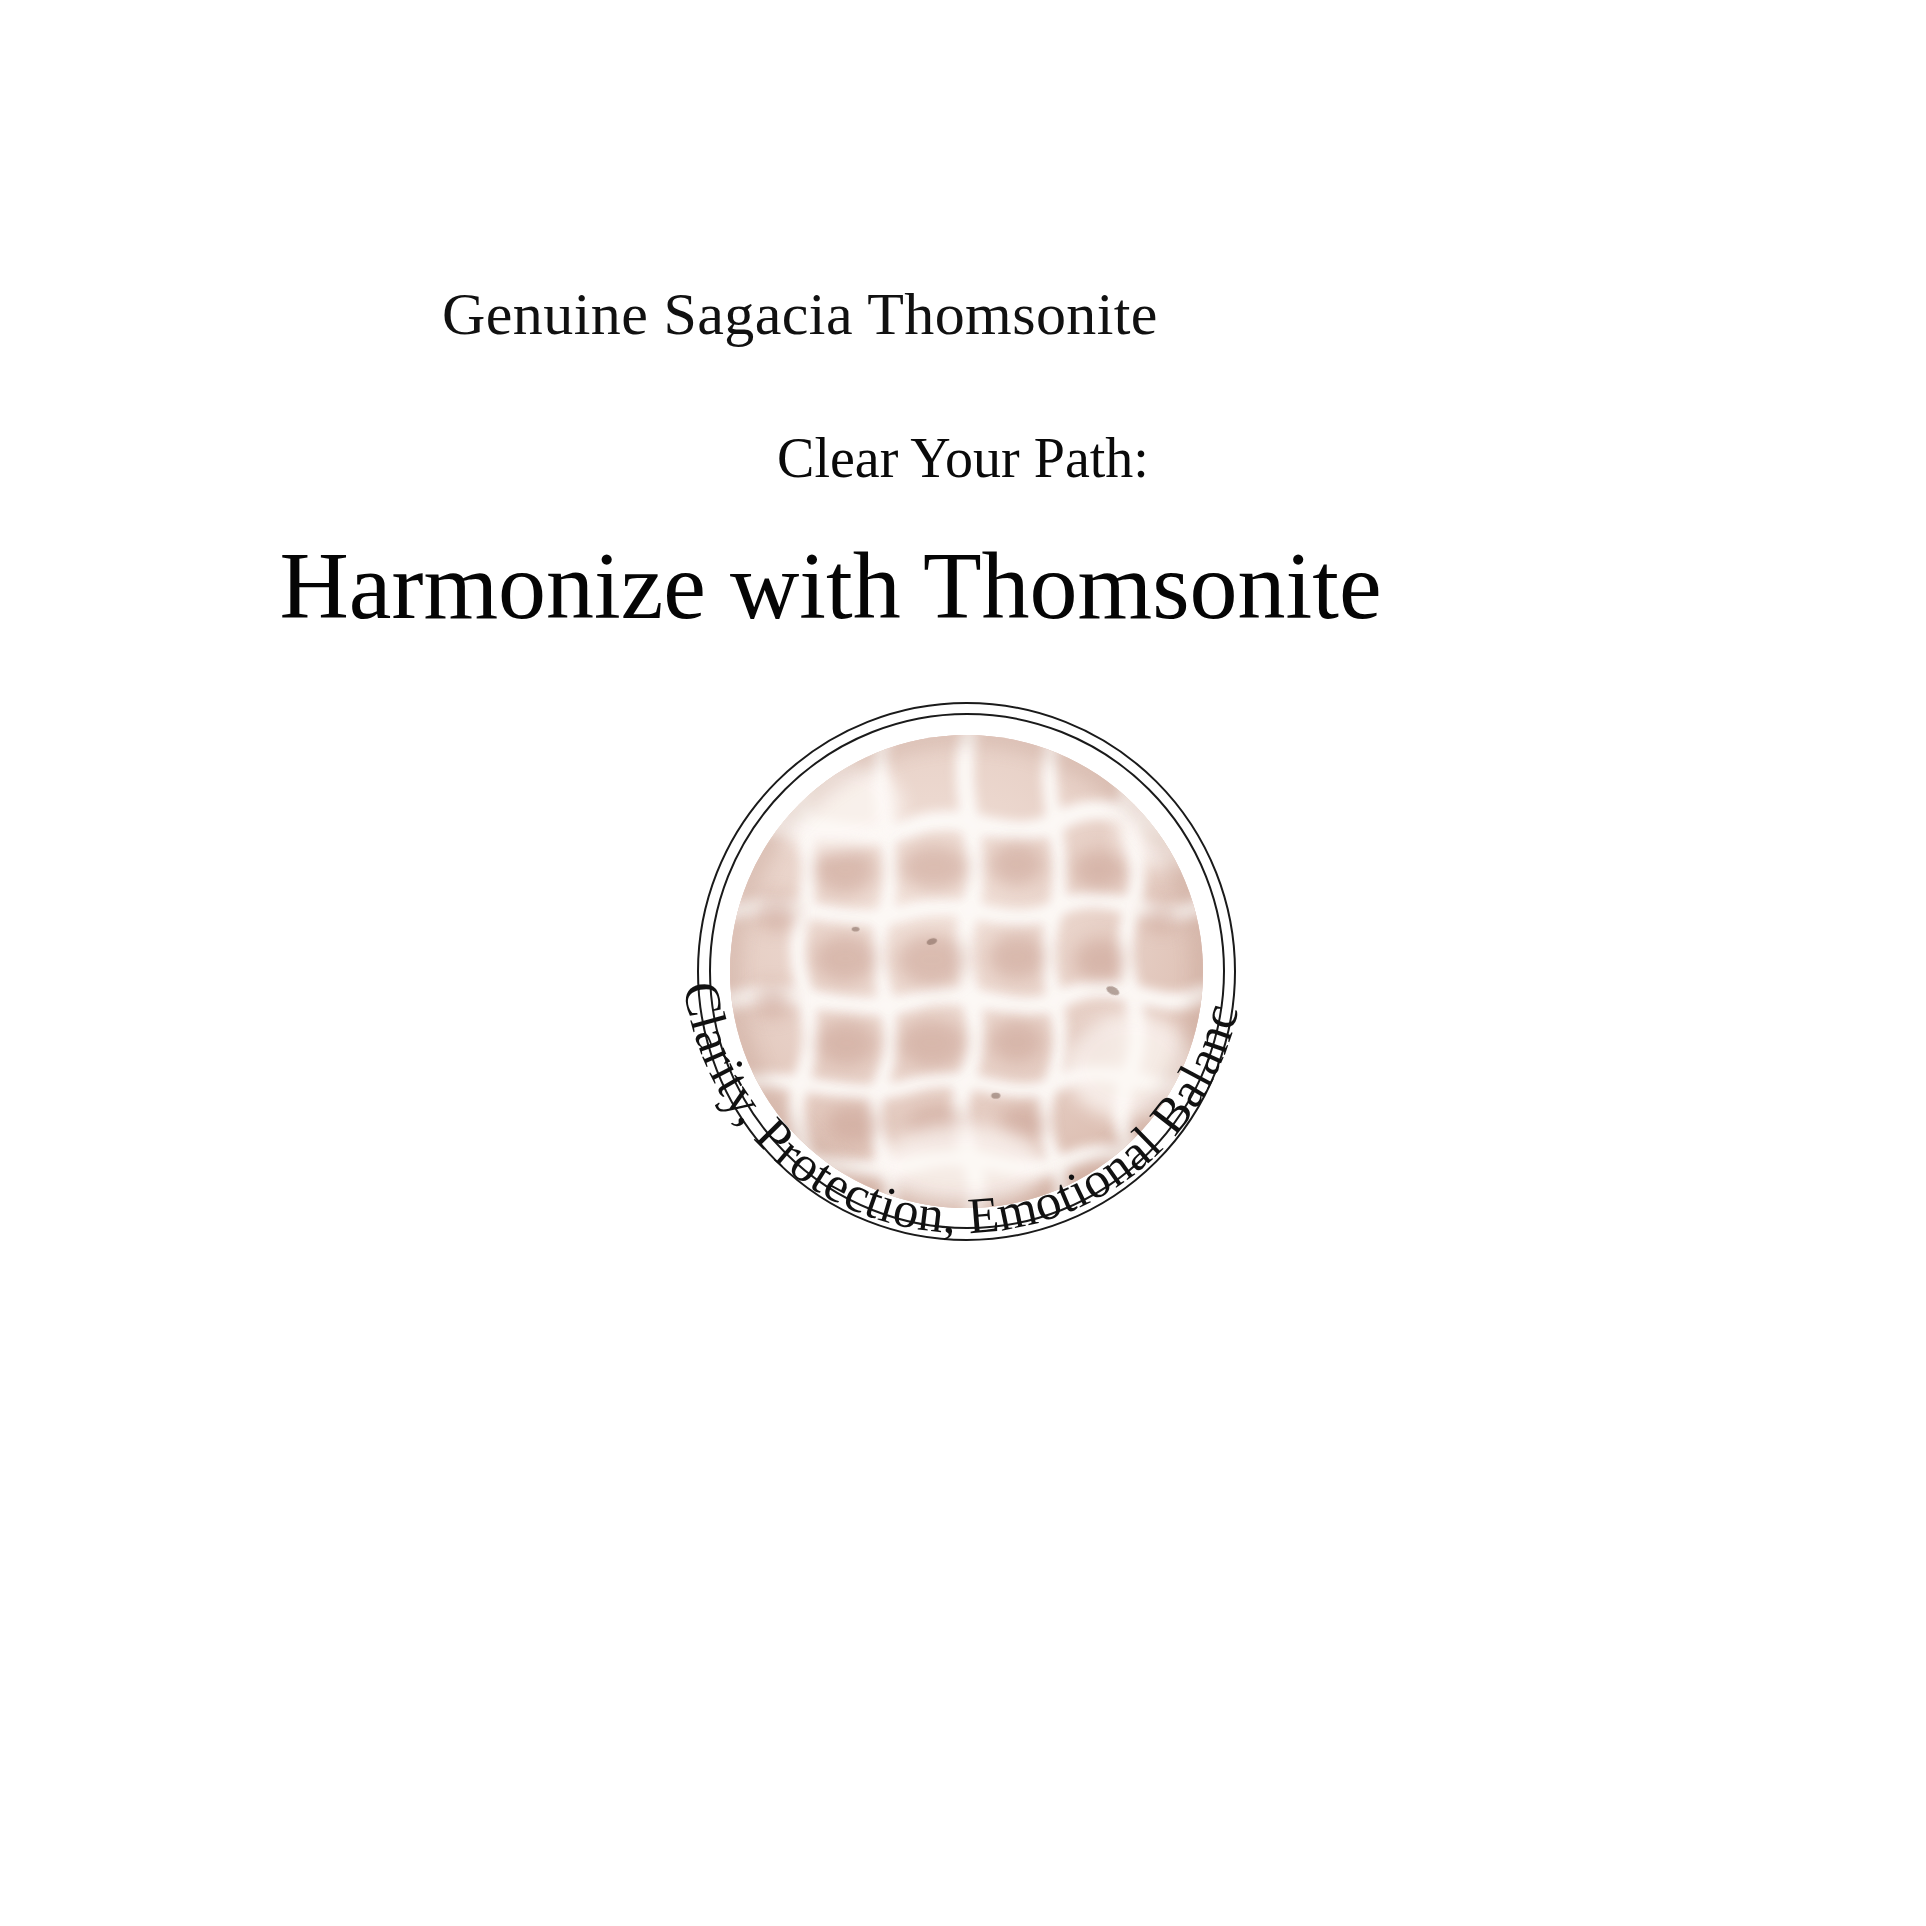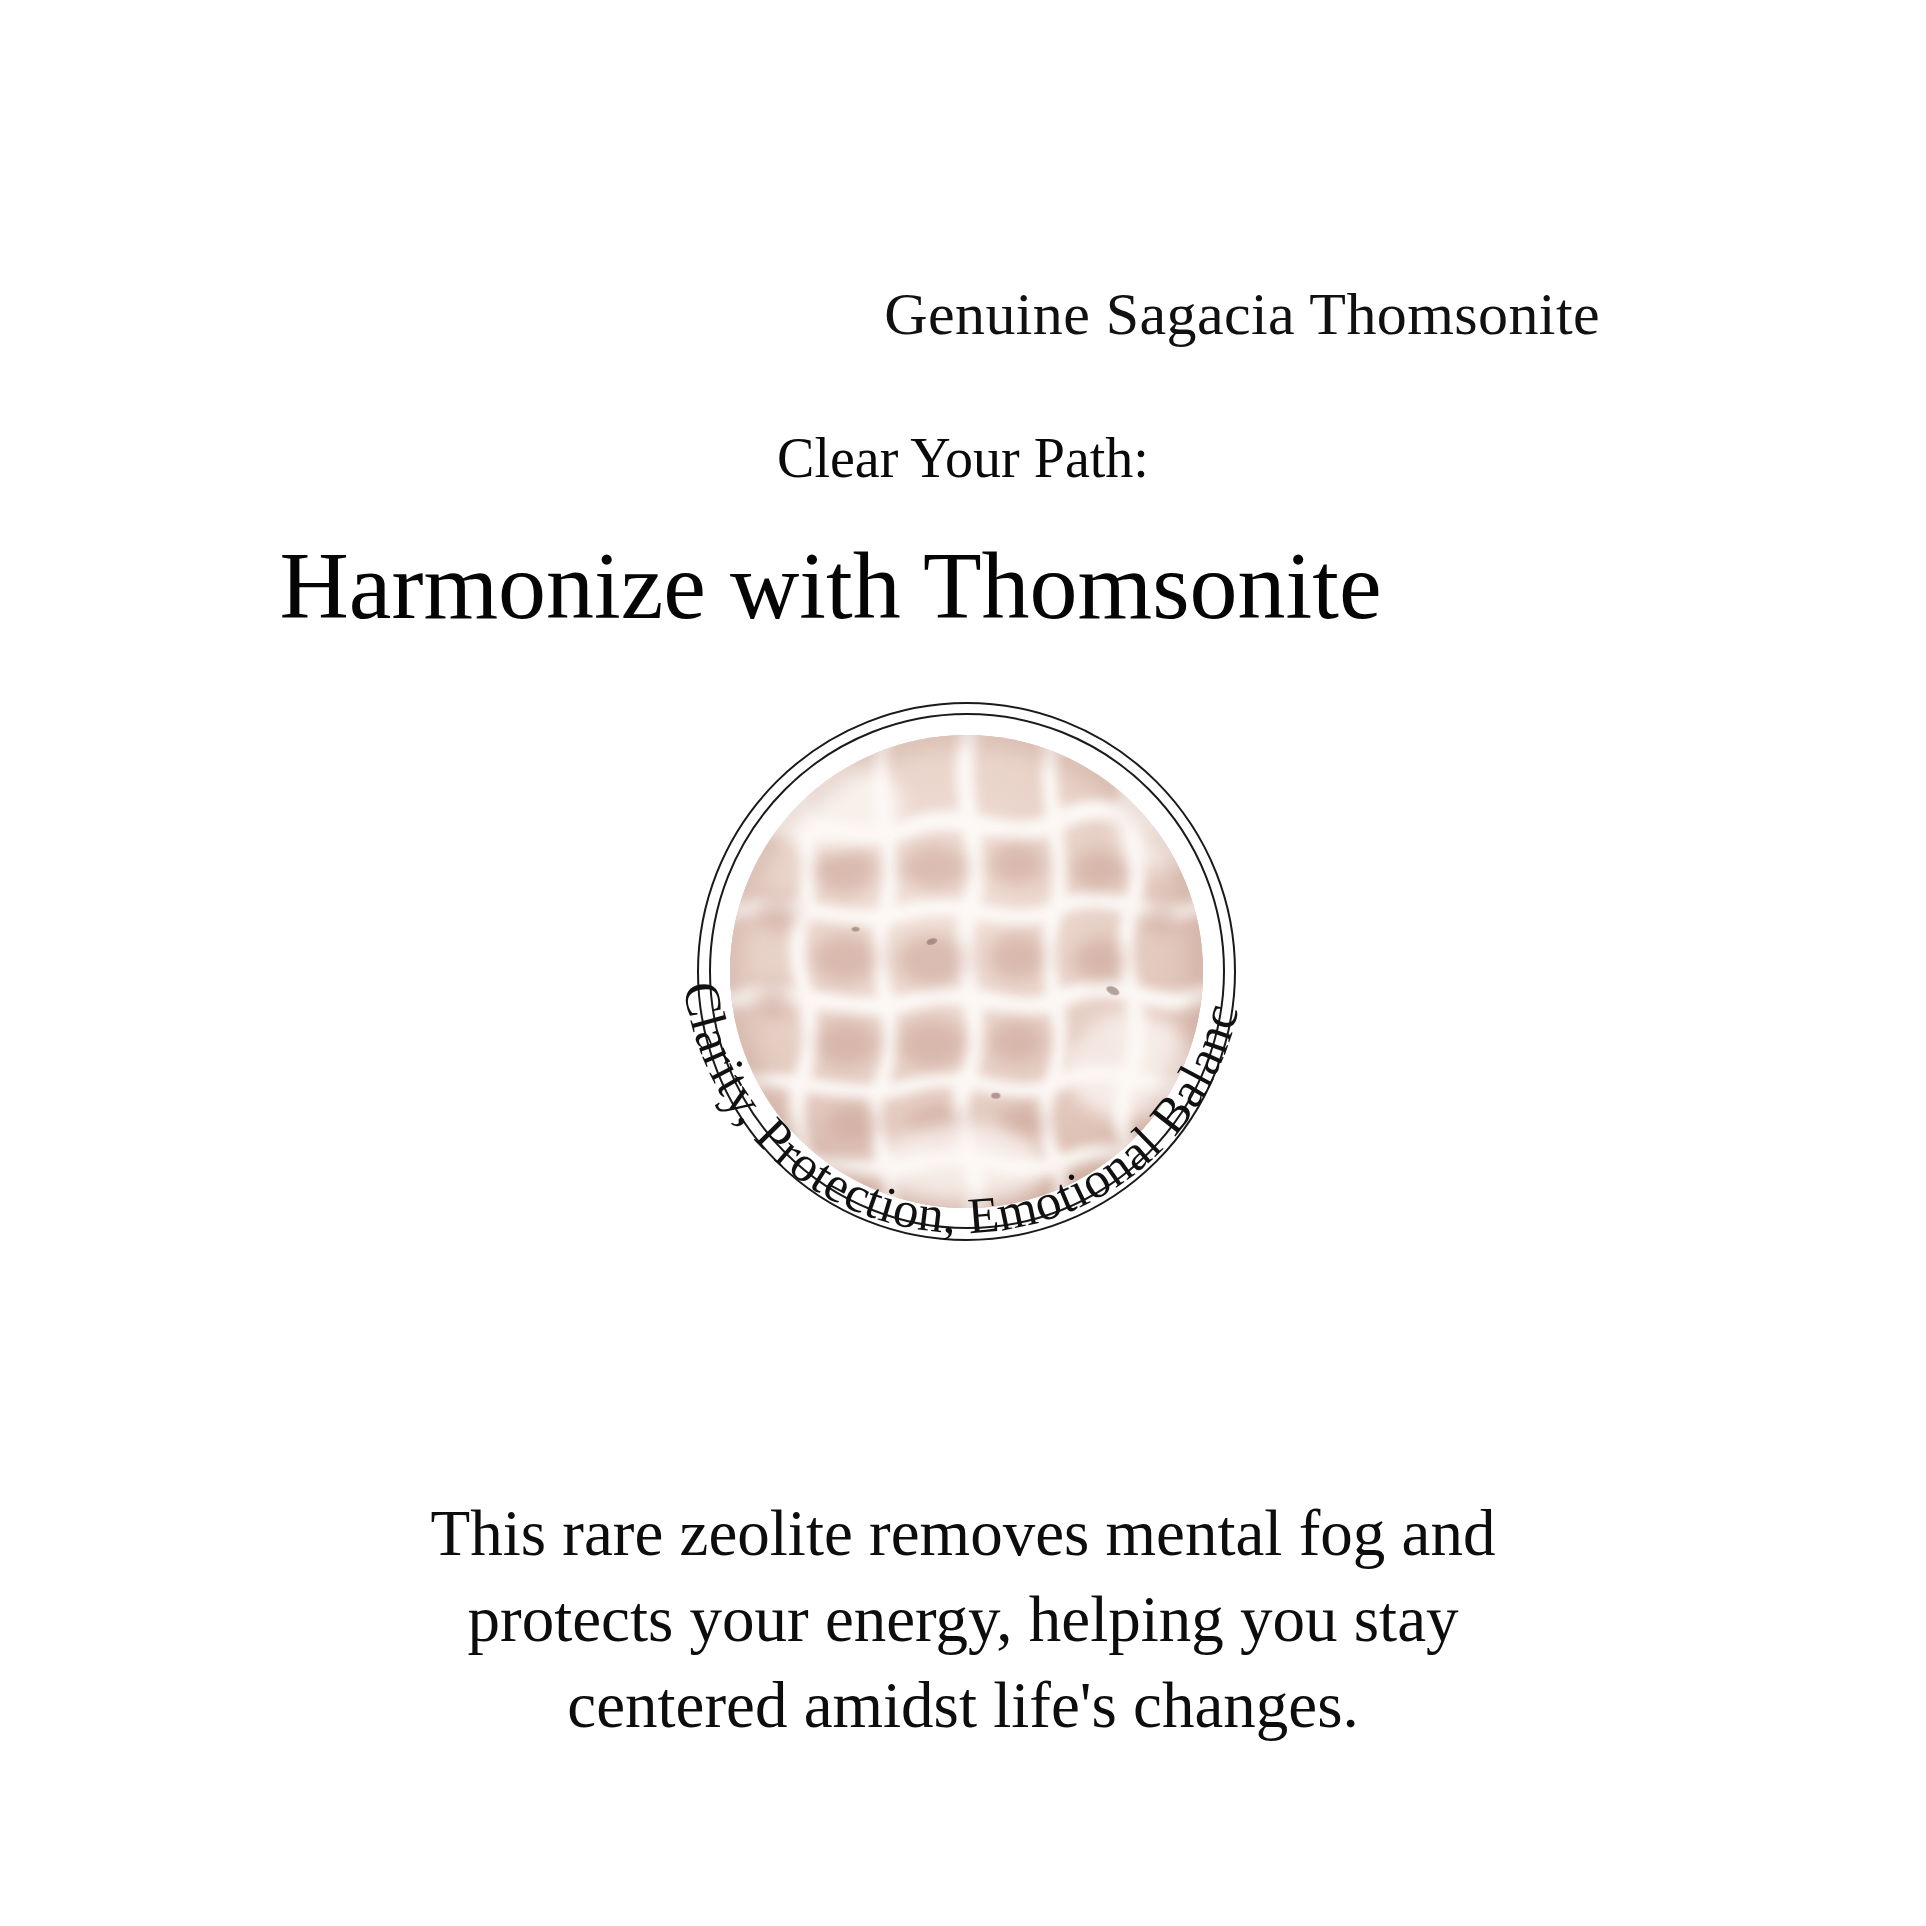--- a/index.html
+++ b/index.html
@@ -21,21 +21,21 @@
     height: 1926px;
     background: #ffffff;
     display: block;
   }
 
   .eyebrow {
     position: absolute;
     top: 281px;
     left: 0;
     width: 1600px;
-    text-align: right;
+    text-align: center;
     font-size: 60px;
     letter-spacing: 0.4px;
     font-weight: 400;
     color: #111111;
     line-height: 1.1;
   }
 
   .headline-1 {
     position: absolute;
     top: 428px;
@@ -226,20 +226,15 @@
       <defs>
         <path id="arcPath" d="M 110 400 A 365 365 0 0 0 830 400" fill="none"></path>
       </defs>
       <text>
         <textPath href="#arcPath" startOffset="50%" text-anchor="middle">Clarity, Protection, Emotional Balance</textPath>
       </text>
     </svg>
 
   </div>
 
-  <div class="body-copy">
-    <div>This rare zeolite removes mental fog and</div>
-    <div>protects your energy, helping you stay</div>
-    <div>centered amidst life's changes.</div>
-  </div>
 
 </div>
 
 
 </body></html>

